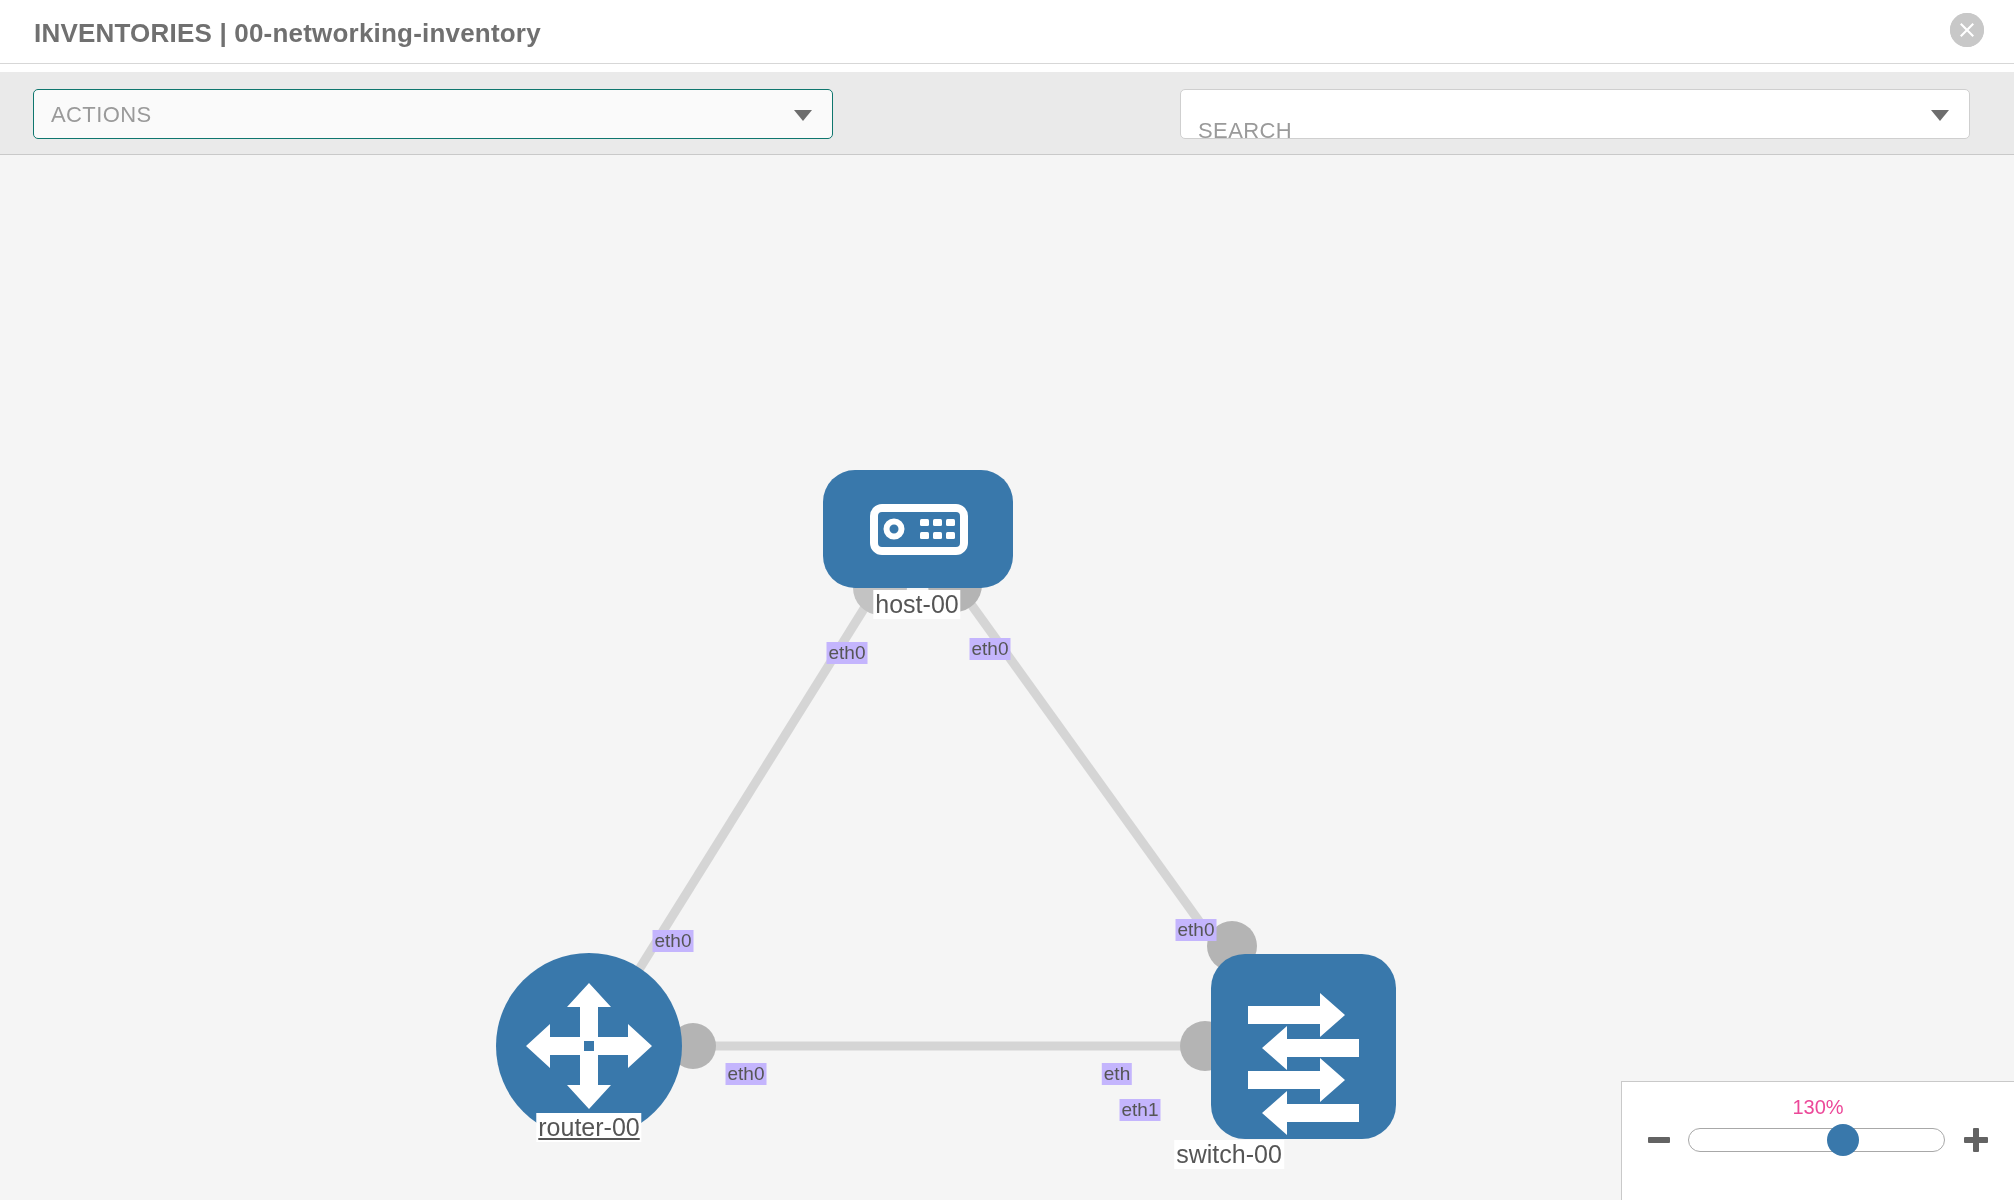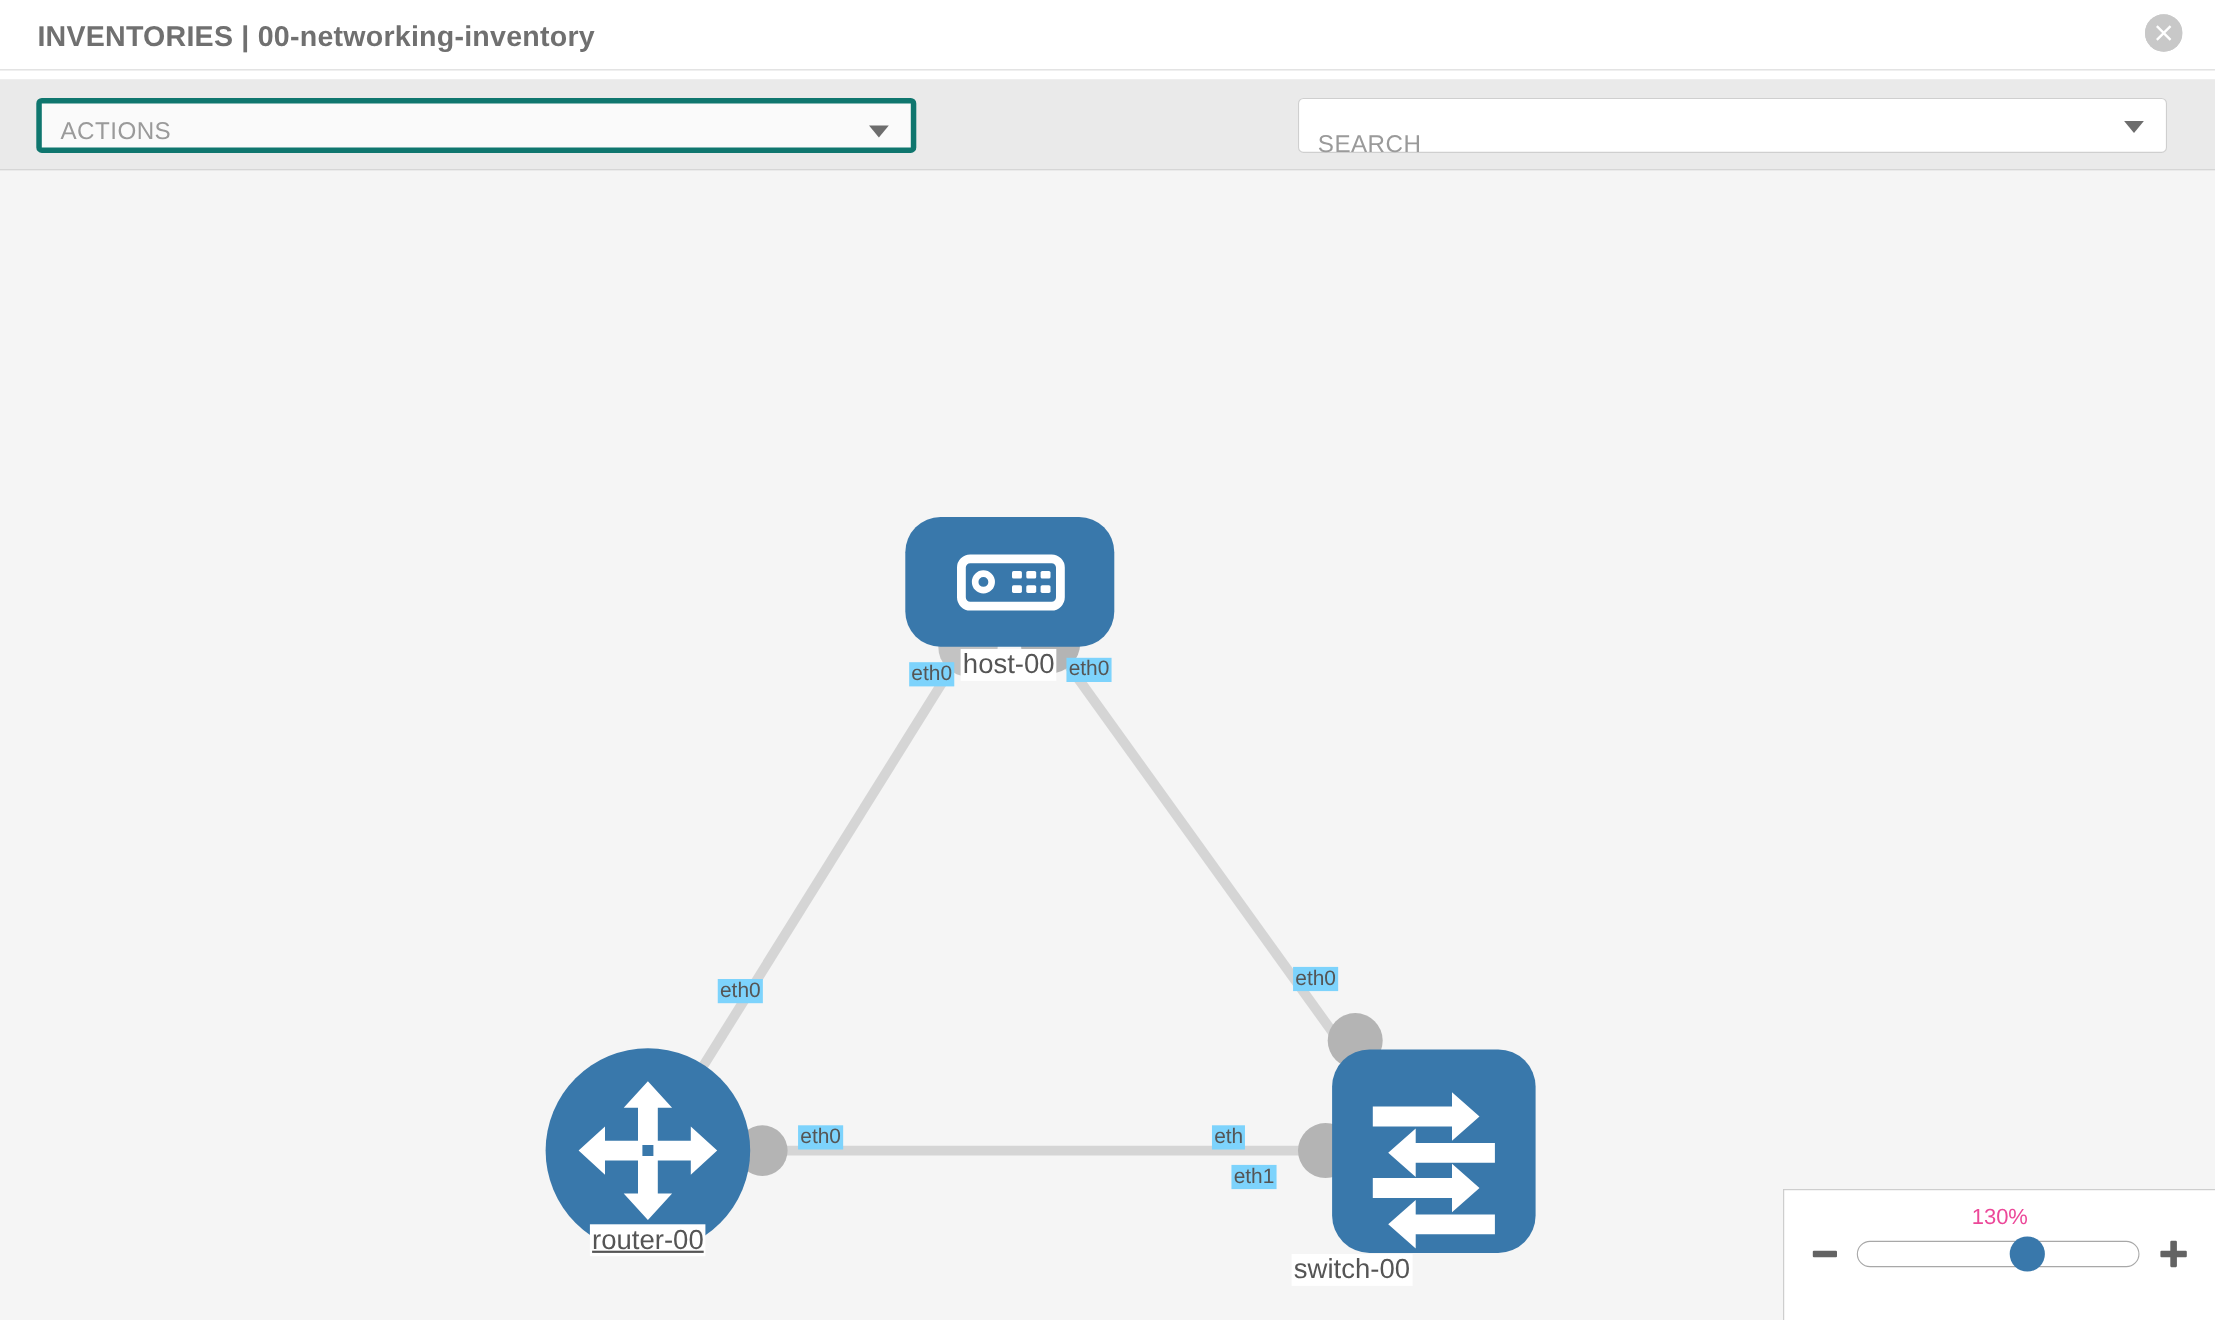--- a/index.html
+++ b/index.html
@@ -57,21 +57,21 @@
     border-bottom: 1px solid #c9c9c9;
     box-sizing: border-box;
   }
   .actions-select {
     position: absolute;
     left: 33px;
     top: 17px;
     width: 800px;
     height: 50px;
     background: #fafafa;
-    border: 5px solid #0f766e;
+    border: 1px solid #0f766e;
     border-radius: 5px;
     box-sizing: border-box;
     cursor: pointer;
   }
   .actions-select .sel-label {
     position: absolute;
     left: 17px;
     top: 12px;
     font-size: 22px;
     color: #9a9a9a;
@@ -134,24 +134,25 @@
     color: #555555;
     background: #ffffff;
     white-space: nowrap;
     padding: 0 2px;
     transform: translateX(-50%);
   }
   .iface-label {
     position: absolute;
     font-size: 19px;
     color: #555555;
-    background: #7dd3fc;
+    background: #c4b5fd;
     white-space: nowrap;
     padding: 0 2px;
     transform: translateX(-50%);
+    margin-top: 40px;
   }
 
   
   .zoom-panel {
     position: absolute;
     left: 1621px;
     top: 1081px;
     width: 393px;
     height: 119px;
     background: #ffffff;

